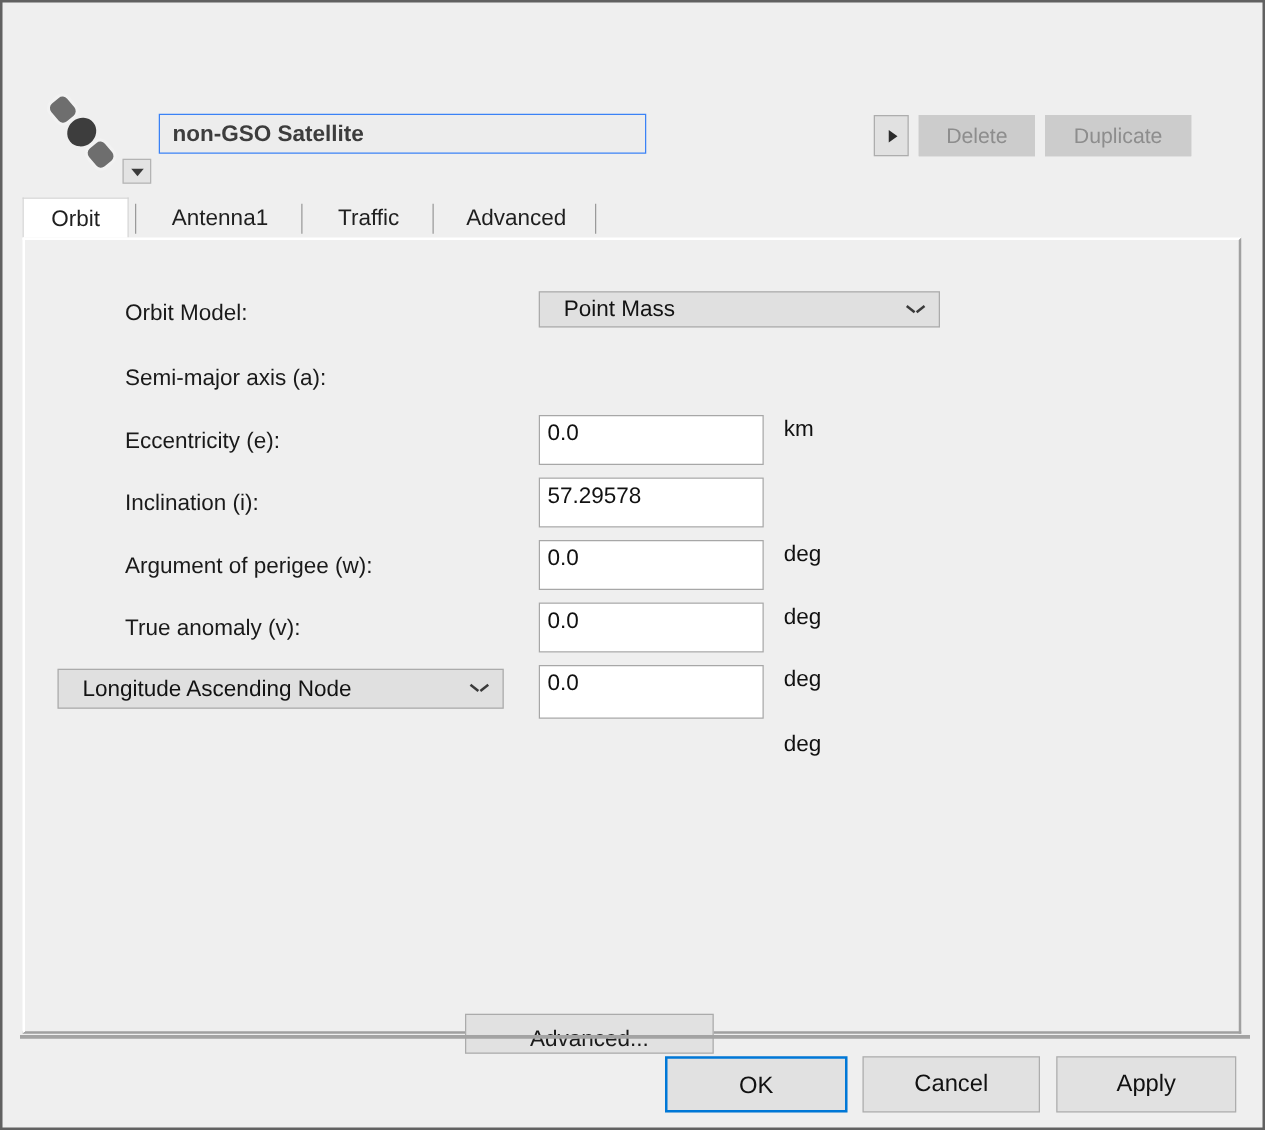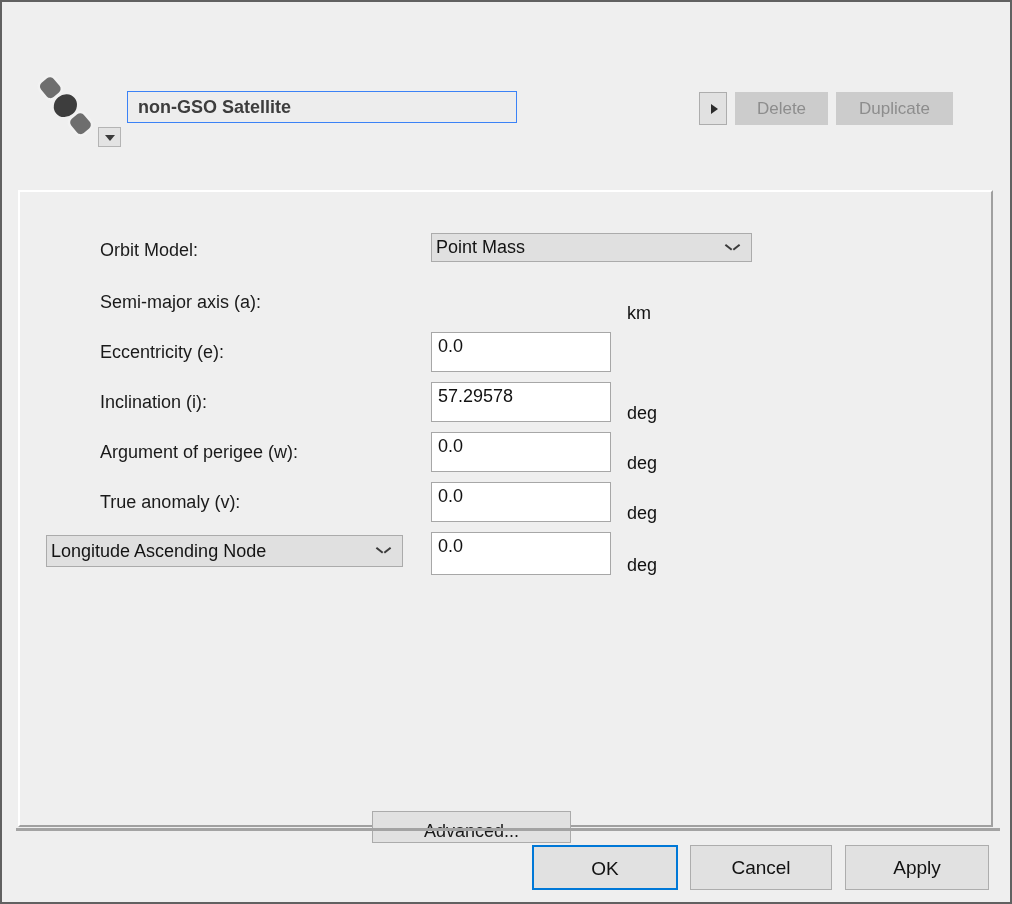--- a/index.html
+++ b/index.html
@@ -190,21 +190,21 @@
     color: #1a1a1a;
     white-space: nowrap;
   }
   .combo {
     position: absolute;
     background: #e0e0e0;
     border: 1px solid #ababab;
     box-sizing: border-box;
     font-size: 18px;
     color: #131313;
-    padding-left: 4px;
+    padding-left: 19px;
     cursor: default;
     white-space: nowrap;
     overflow: hidden;
   }
   .combo .chev {
     position: absolute;
     right: 13px;
     top: 50%;
     margin-top: -4px;
     width: 11px;
@@ -232,20 +232,21 @@
     padding: 3px 0 0 6px;
     cursor: text;
     white-space: nowrap;
     overflow: hidden;
   }
   .unit {
     position: absolute;
     font-size: 18px;
     color: #111111;
     white-space: nowrap;
+    margin-top: 30px;
   }
 
   #advanced-btn {
     left: 352px;
     top: 619px;
     width: 199px;
     height: 32px;
     line-height: 38px;
     font-size: 18px;
     background: #e1e1e1;
@@ -302,20 +303,30 @@
   <div class="name-dropdown">
     <div class="tri"></div>
   </div>
 
   <div class="btn" id="add-antennas-arrow">
     <div class="tri"></div>
   </div>
   <div class="btn disabled" id="delete-btn">Delete</div>
   <div class="btn disabled" id="duplicate-btn">Duplicate</div>
 
+  <div class="tabstrip">
+    <div class="tab selected" style="left:0px; width:85px;">Orbit</div>
+    <div class="tab-sep" style="left:90px;"></div>
+    <div class="tab" style="left:98px; width:120px;">Antenna1</div>
+    <div class="tab-sep" style="left:223px;"></div>
+    <div class="tab" style="left:231px; width:92px;">Traffic</div>
+    <div class="tab-sep" style="left:328px;"></div>
+    <div class="tab" style="left:336px; width:118px;">Advanced</div>
+    <div class="tab-sep" style="left:458px;"></div>
+  </div>
 
   <div class="panel">
 
     <div class="form-label" style="left:80px; top:48px;">Orbit Model:</div>
     <div class="combo" style="left:411px; top:41px; width:321px; height:29px; line-height:27px;">Point Mass<span class="chev"></span></div>
 
     <div class="form-label" style="left:80px; top:100px;">Semi-major axis (a):</div>
     <div class="unit" style="left:607px; top:111px;">km</div>
 
     <div class="form-label" style="left:80px; top:150px;">Eccentricity (e):</div>

